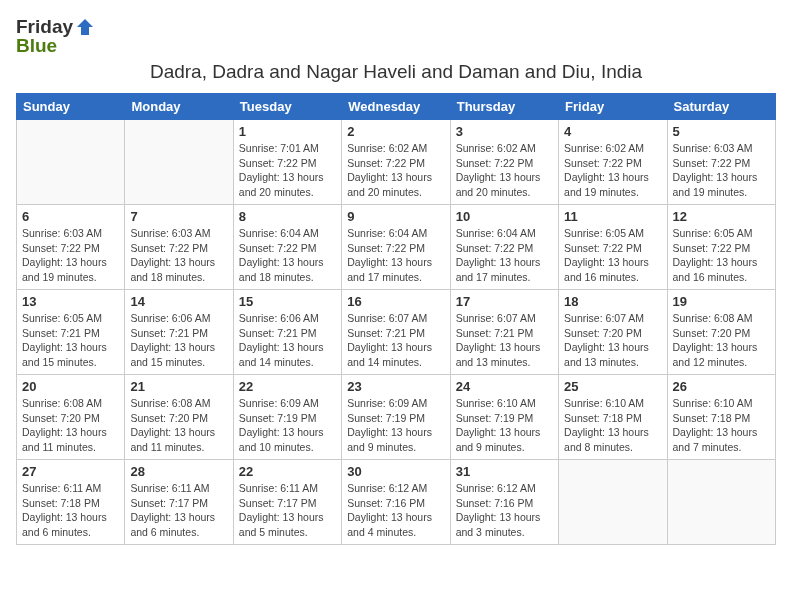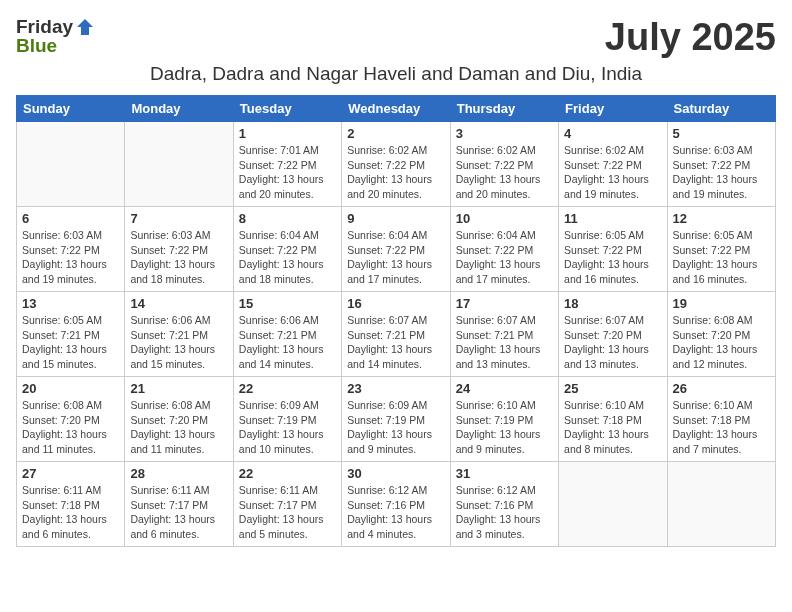--- a/index.html
+++ b/index.html
@@ -78,21 +78,20 @@
 <div class="header-row">
   <div class="logo">
     <div style="display:flex;align-items:center;">
       <span style="font-size:19px;font-weight:bold;color:#333;">Friday</span>
       <svg width="20" height="20" viewBox="0 0 20 20" style="margin-left:2px;">
         <polygon points="10,2 18,10 14,10 14,18 6,18 6,10 2,10" fill="#2d6cc0"></polygon>
       </svg>
     </div>
     <span style="font-size:19px;font-weight:bold;color:#4d7c0f;margin-top:-3px;">Blue</span>
   </div>
-  <div class="month-title">July 2025</div>
 </div>
 
 <div class="subtitle">Dadra, Dadra and Nagar Haveli and Daman and Diu, India</div>
 
 <table class="calendar">
   <thead>
     <tr>
     <th>Sunday</th>
         <th>Monday</th>
         <th>Tuesday</th>

